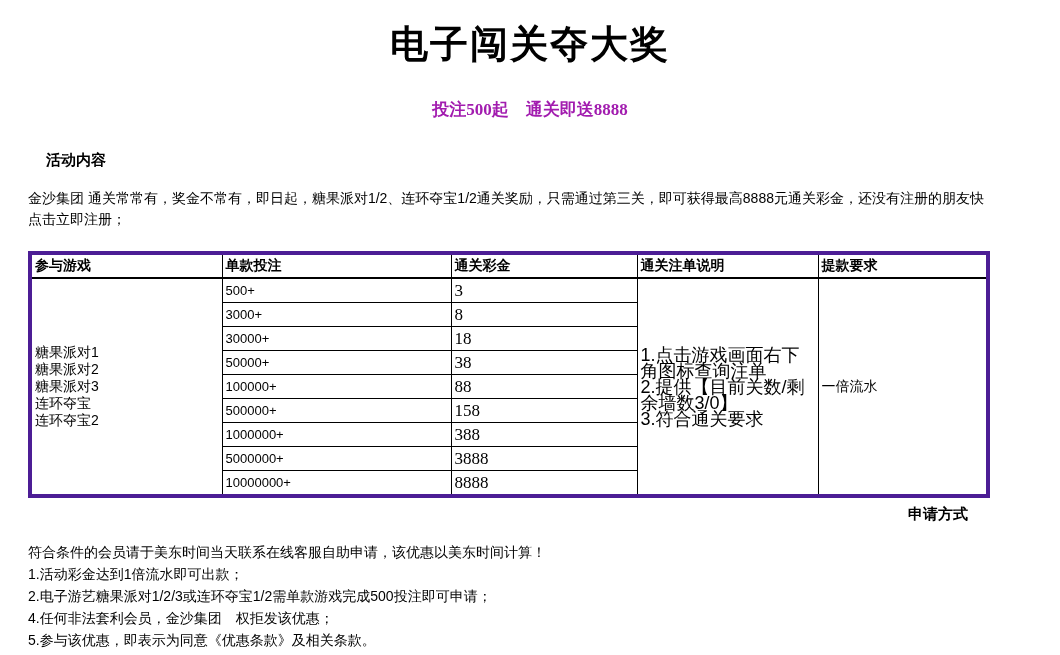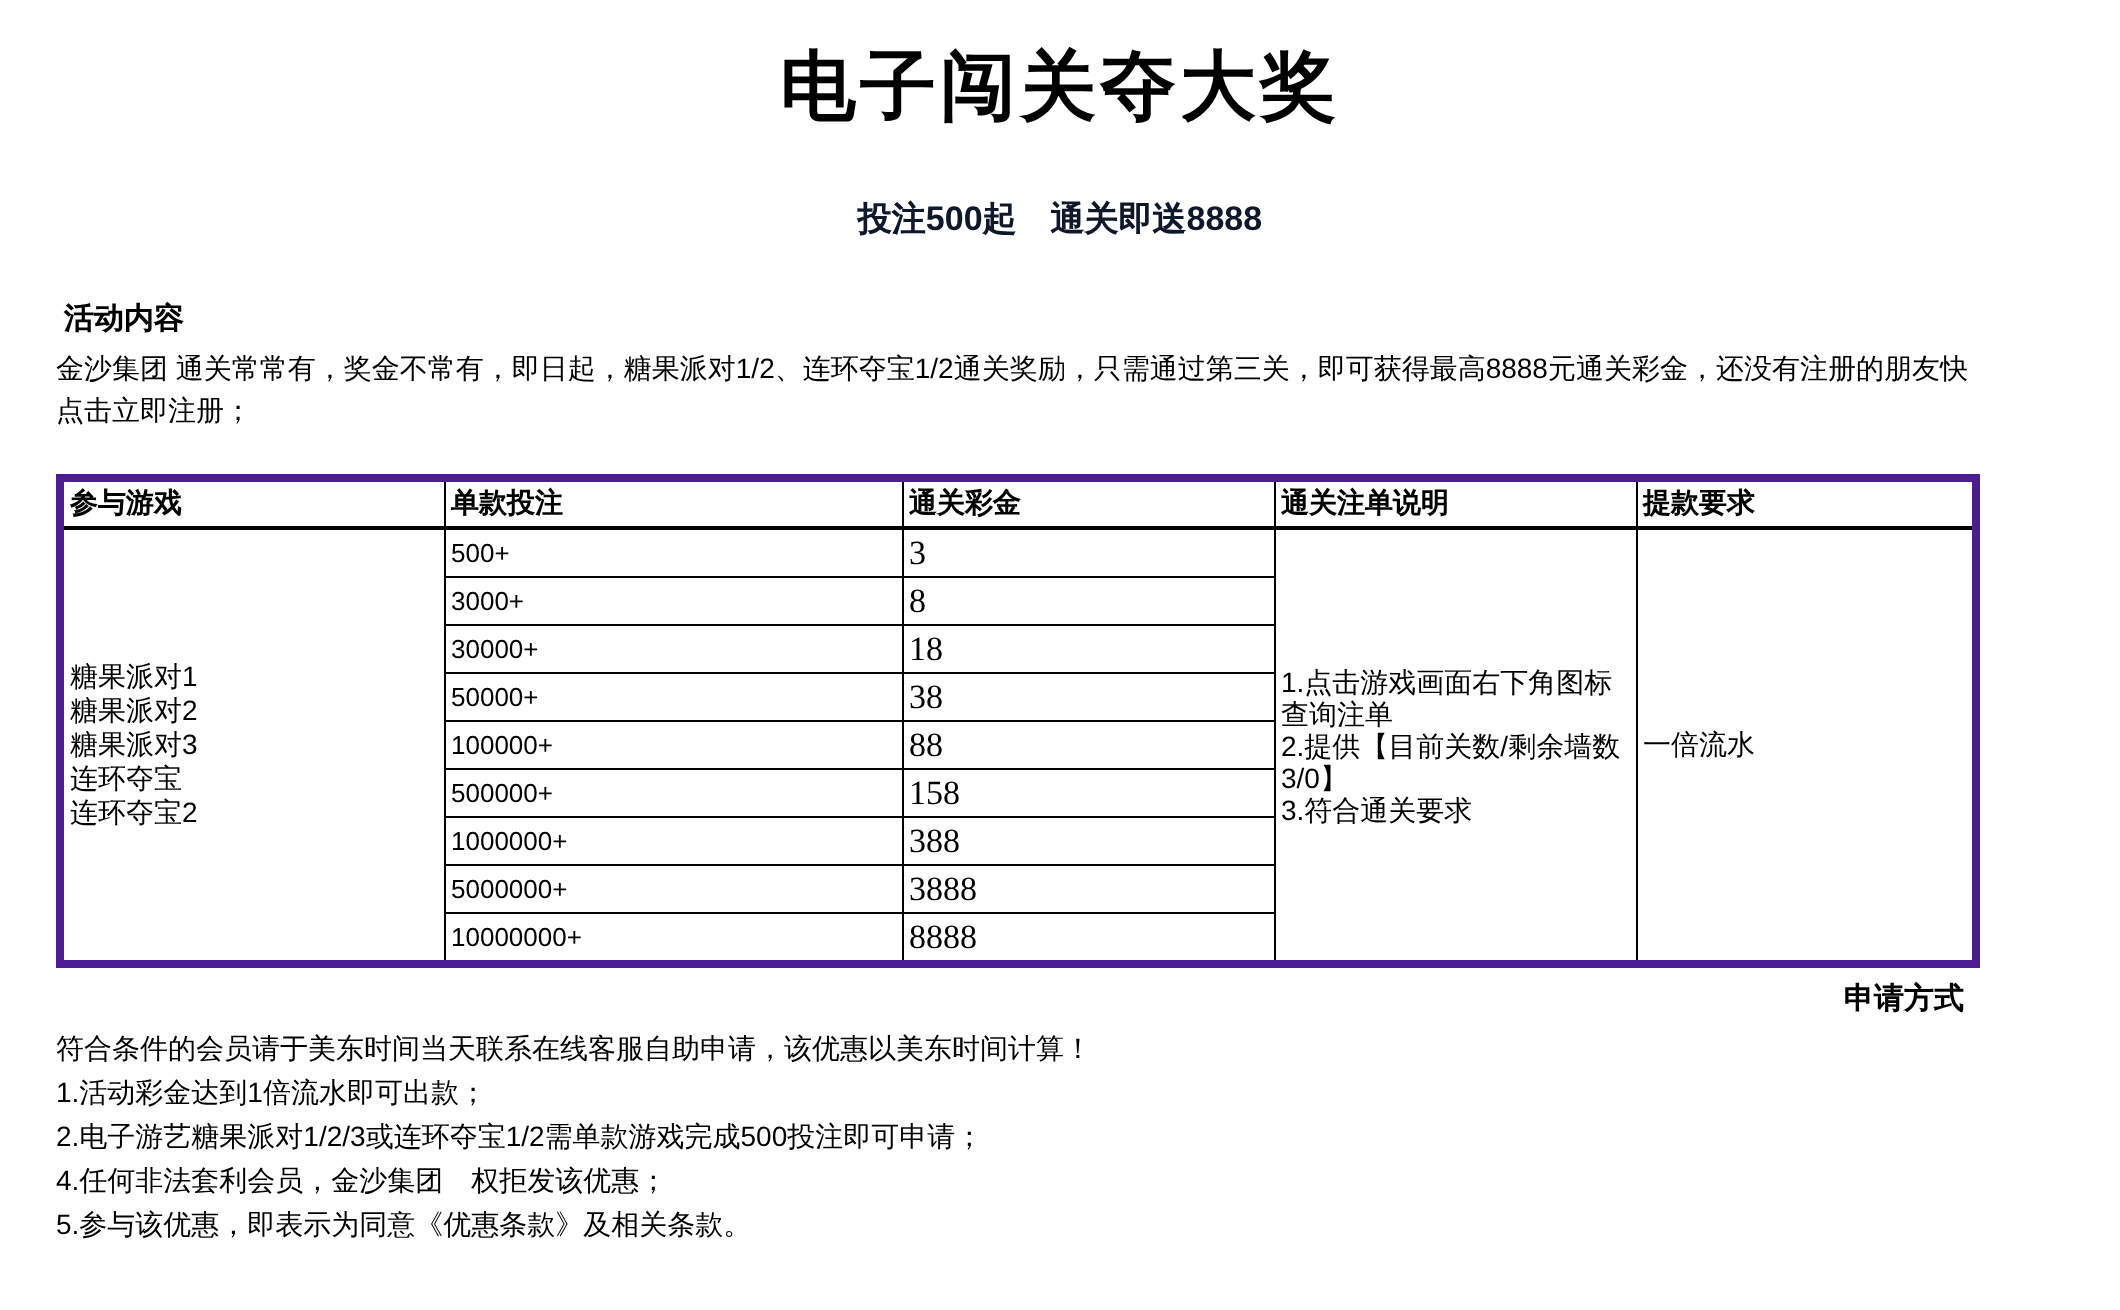--- a/index.html
+++ b/index.html
@@ -29,21 +29,21 @@
     font-weight: bold;
     color: #e60000;
   }
   .content {
     margin: 0 28px 0 28px;
     width: 958px;
   }
   .sec-heading {
     font-size: 15px;
     font-weight: bold;
-    margin: 4px;
+    margin: 18px;
     line-height: 21px;
   }
   .sec-heading.first { margin-top: 28px; }
   .body-text {
     margin: 0;
     font-size: 14px;
     line-height: 21px;
   }
   table.promo {
     border-collapse: collapse;
@@ -76,40 +76,40 @@
     height: 21px;
     vertical-align: middle;
     margin-top: 24px;
   }
   td.prize-cell {
     font-family: "Liberation Serif", serif;
     font-size: 17px;
     vertical-align: middle;
   }
   td.instr-cell {
-    font-size: 14px;
+    font-size: 18px;
     line-height: 16px;
     vertical-align: middle;
   }
   td.withdraw-cell {
     font-size: 14px;
     vertical-align: middle;
   }
   .after-table { margin-top: 5px; text-align: right; }
   .notes-list div {
     font-size: 14px;
     line-height: 22px;
   }
 </style>
 </head>
 <body>
 
 <div class="page">
   <h1 class="page-title">电子闯关夺大奖</h1>
-  <div class="page-subtitle" style="color: #0f172a;">投注500起　通关即送8888</div>
+  <div class="page-subtitle" style="color: #a21caf; font-family: Liberation Serif, serif;">投注500起　通关即送8888</div>
 
   <div class="content">
     <div class="sec-heading first">活动内容</div>
     <p class="body-text">金沙集团 通关常常有，奖金不常有，即日起，糖果派对1/2、连环夺宝1/2通关奖励，只需通过第三关，即可获得最高8888元通关彩金，还没有注册的朋友快点击立即注册；</p>
 
     <table class="promo">
       <colgroup>
           <col style="width: 192px;">
           <col style="width: 229px;">
           <col style="width: 186px;">

